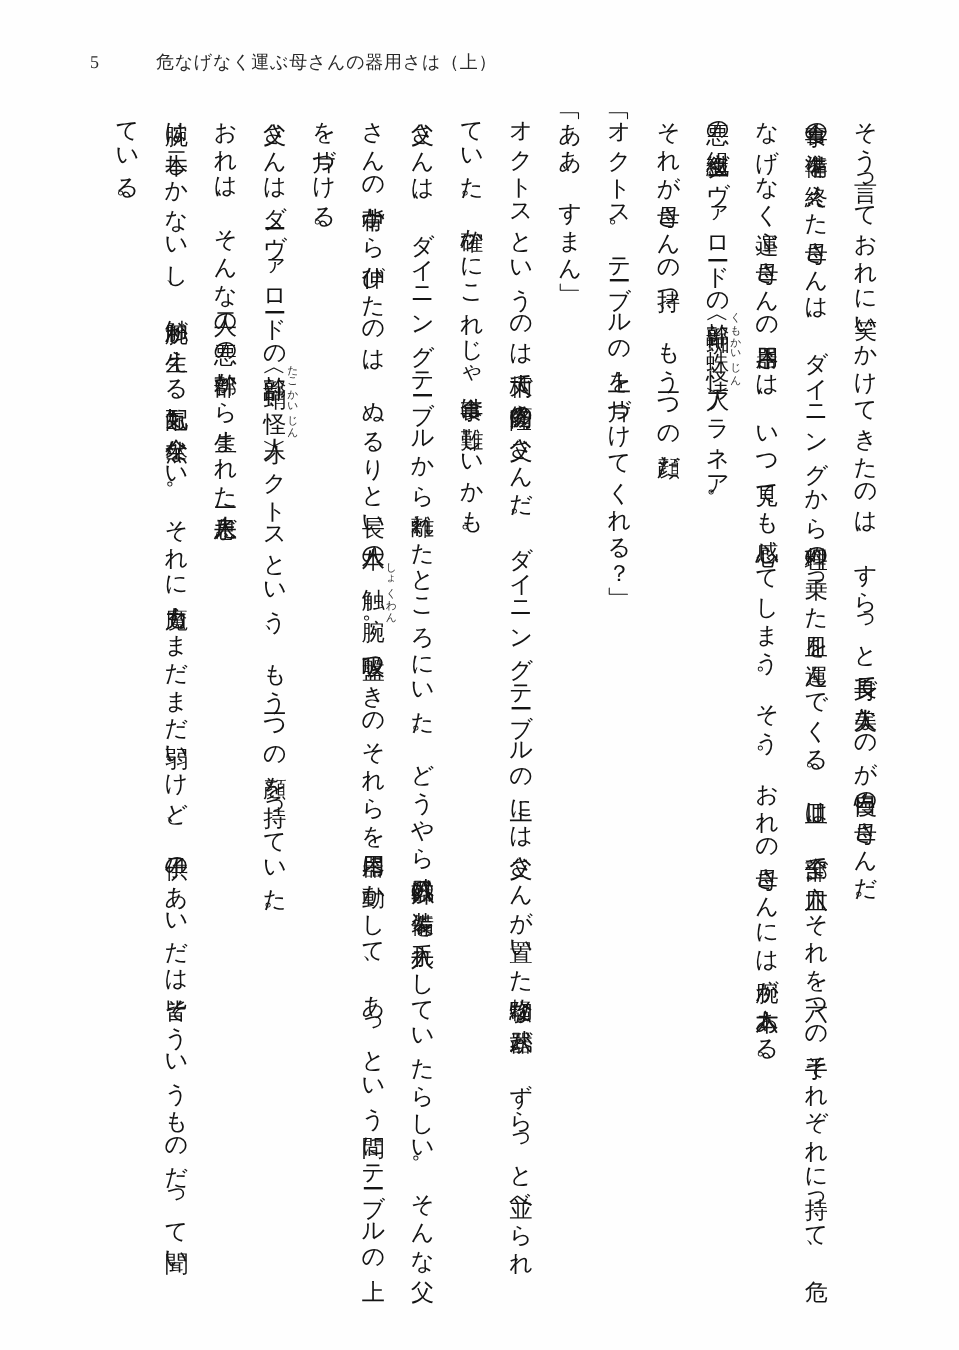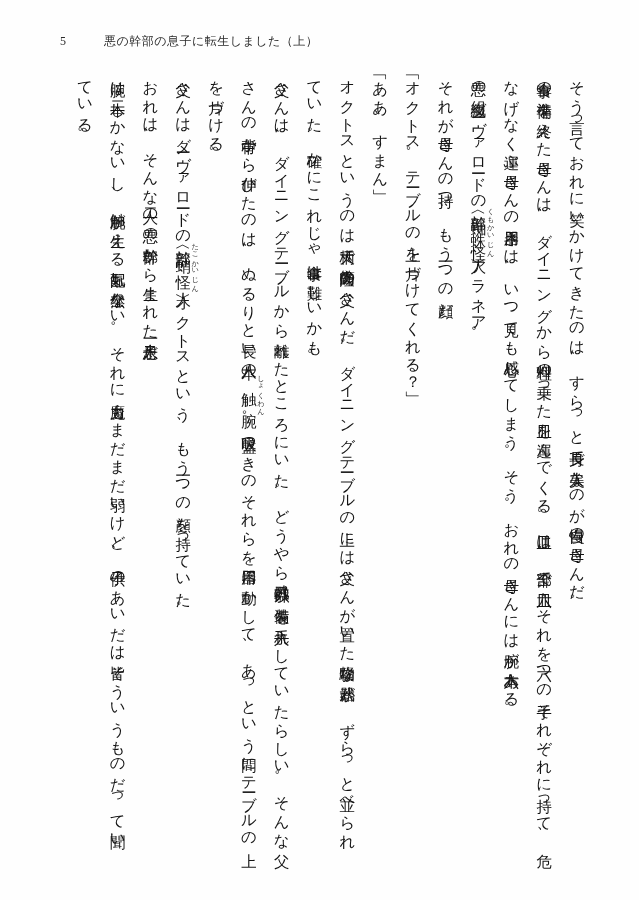--- a/index.html
+++ b/index.html
@@ -81,21 +81,21 @@
     color: #333;
   }
 </style>
 </head>
 <body>
 
 <div class="page">
 
   <div class="header">
     <span class="folio">5</span>
-    <span class="running-title">悪の幹部の息子に転生しました（上）</span>
+    <span class="running-title">危なげなく運ぶ母さんの器用さは（上）</span>
   </div>
 
   <div class="body-area">
     <div class="vtext">
       <p>そう言っておれに笑いかけてきたのは、すらっと長身で美人なのが自慢の母さんだ。</p>
       <p>食事の準備を終えた母さんは、ダイニングから料理の乗った皿を運んでくる。皿は、全部で六皿。それを六つの手それぞれに持って、危なげなく運ぶ母さんの器用さは、いつ見ても感心してしまう。そう。おれの母さんには腕が六本ある。</p>
       <p>悪の組織ダーヴァロードの幹部〈<ruby>蜘蛛怪人<rt>くもかいじん</rt></ruby>〉アラネア。</p>
       <p>それが母さんの持つ、もう一つの顔だ。</p>
       <p>「オクトス。テーブルの上を片づけてくれる？」</p>
       <p>「ああ、すまん」</p>

